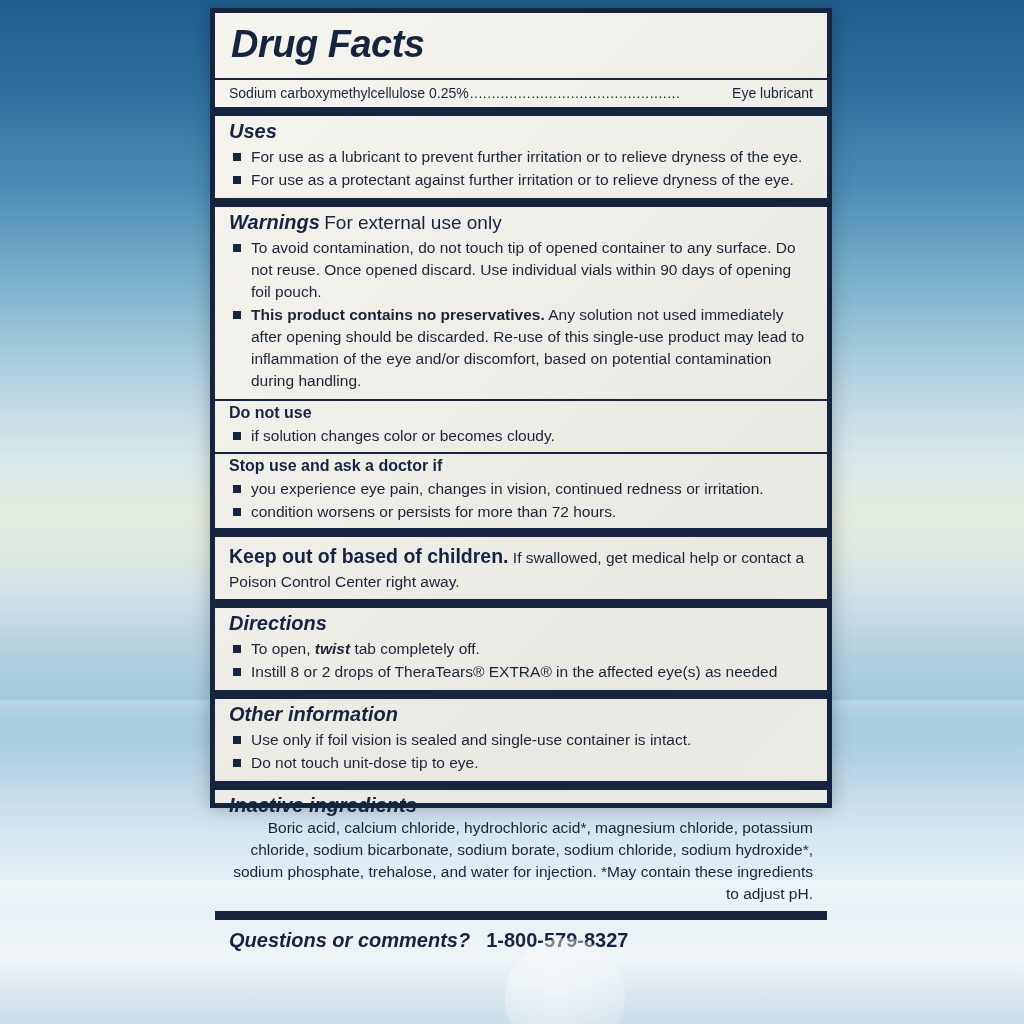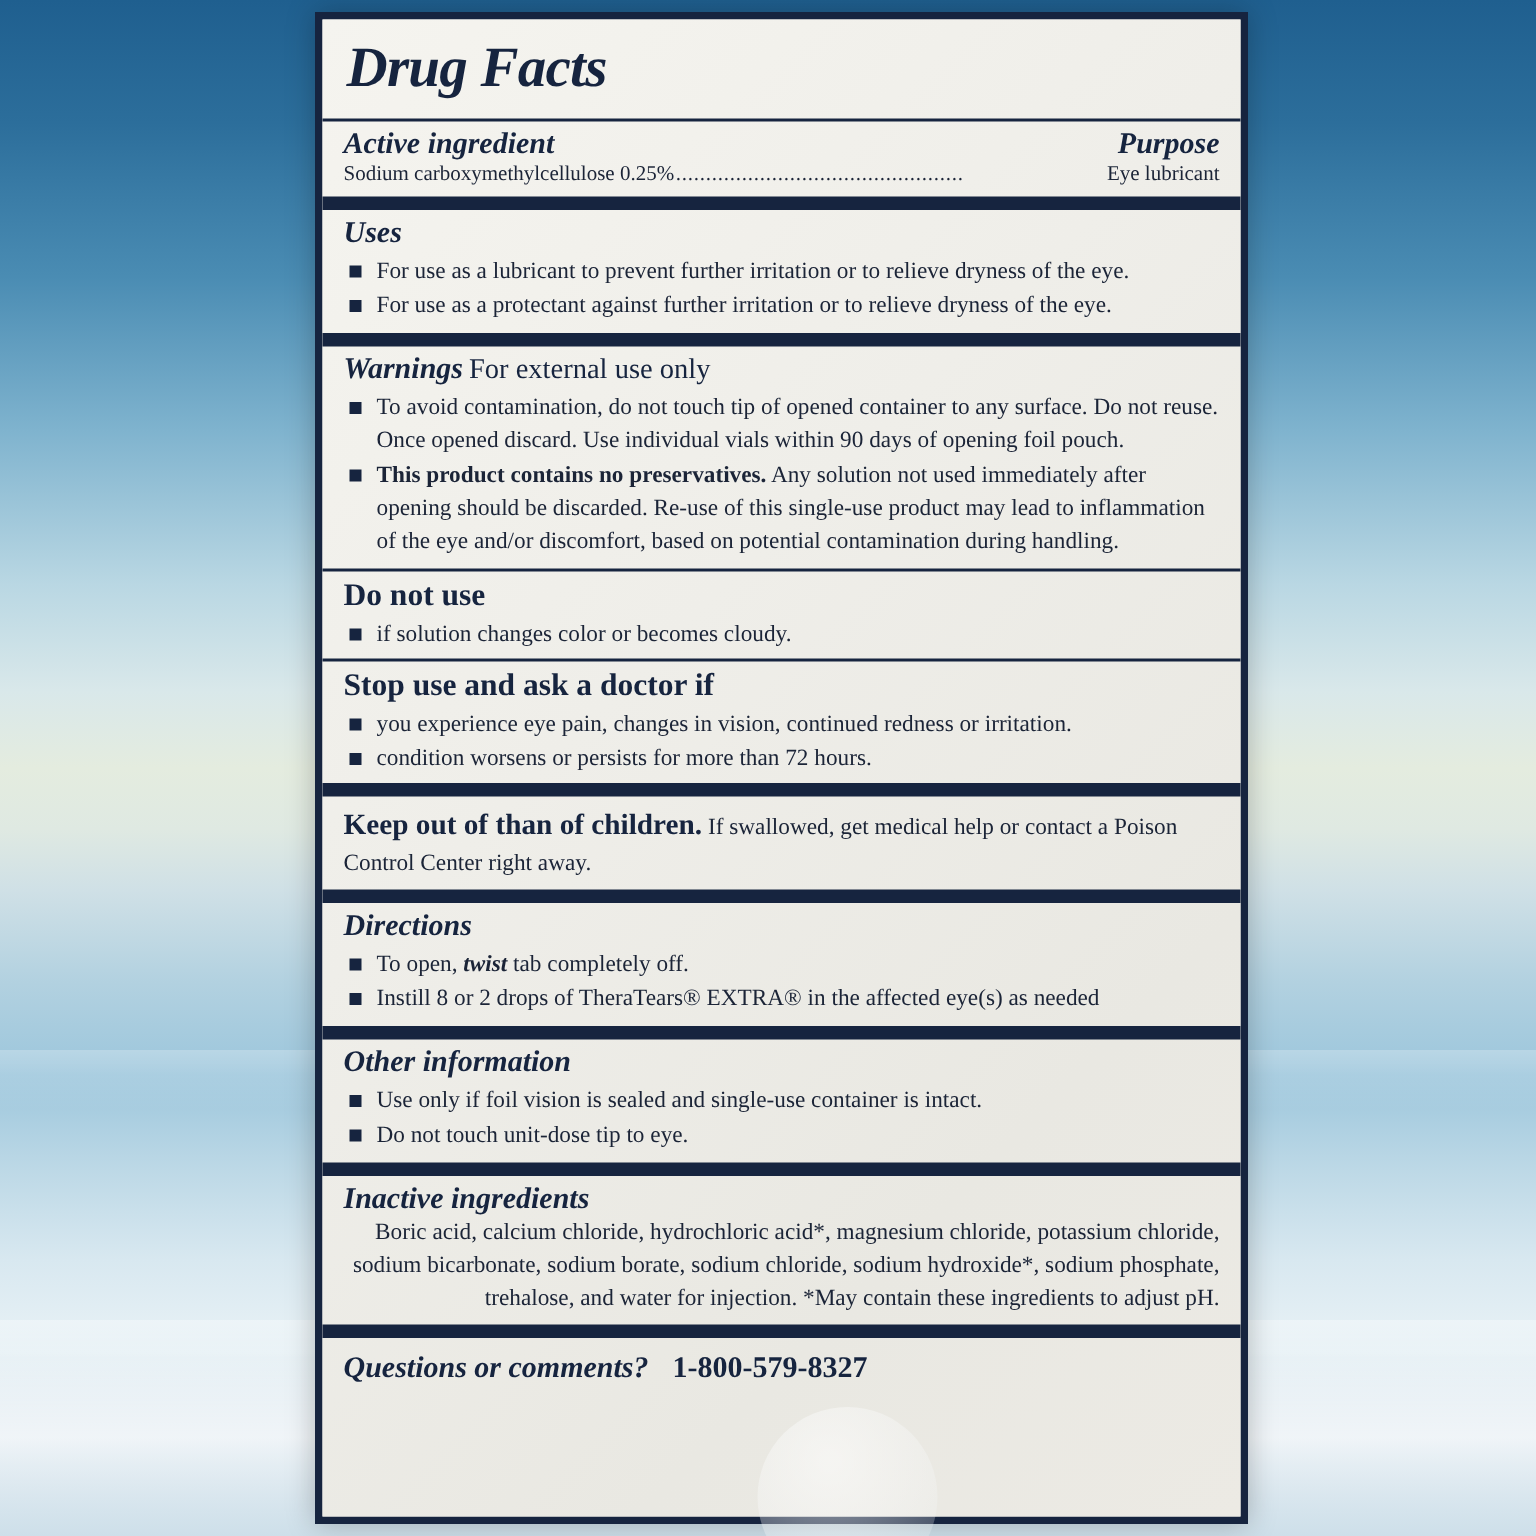--- a/index.html
+++ b/index.html
@@ -51,27 +51,26 @@
   }
   .band1 { top: 700px; height: 40px; background: linear-gradient(to bottom, rgba(255,255,255,0.25), rgba(255,255,255,0)); }
   .band2 { top: 880px; height: 26px; background: linear-gradient(to bottom, rgba(255,255,255,0.35), rgba(255,255,255,0)); }
 
   
   #panel {
     position: absolute;
     left: 210px;
     top: 8px;
     width: 622px;
-    height: 1008px;
+    height: 800px;
     background: #f2f1ec;
     border: 5px solid #16243f;
     box-sizing: border-box;
     box-shadow: 0 0 18px rgba(0,0,0,0.25);
     z-index: 5;
-    font-family: Liberation Serif, serif;
   }
   #panel-inner {
     position: relative;
     width: 100%;
     height: 100%;
     background: linear-gradient(135deg, #f5f4ef 0%, #efeee9 40%, #e9e8e2 75%, #eceae4 100%);
     box-sizing: border-box;
     padding: 0 0 0 0;
   }
   .watermark {
@@ -114,21 +113,21 @@
     justify-content: space-between;
     align-items: baseline;
   }
   .hdr-ital {
     font-size: 20px;
     font-style: italic;
     font-weight: bold;
     color: #16243f;
   }
   .hdr-bold {
-    font-size: 21px;
+    font-size: 16px;
     font-weight: bold;
     color: #16243f;
   }
   .hdr-inline-normal {
     font-size: 19px;
     font-weight: normal;
     font-style: normal;
     color: #16243f;
   }
   .body-text {
@@ -217,24 +216,20 @@
   <div id="panel">
     <div id="panel-inner">
       <div class="watermark"></div>
 
       <div class="sect">
         <h1 class="title">Drug Facts</h1>
       </div>
       <div class="rule-thin"></div>
 
       <div class="sect">
-        <div class="hdr-row">
-          <span class="hdr-ital">Active ingredient</span>
-          <span class="hdr-ital">Purpose</span>
-        </div>
         <div class="ingredient-line">
           <span>Sodium carboxymethylcellulose 0.25%</span>
           <span class="dots">................................................</span>
           <span>Eye lubricant</span>
         </div>
       </div>
       <div class="rule-thick"></div>
 
       <div class="sect">
         <div class="hdr-ital">Uses</div>
@@ -269,21 +264,21 @@
         <div class="hdr-bold">Stop use and ask a doctor if</div>
         <ul class="bullets">
           <li>you experience eye pain, changes in vision, continued redness or irritation.</li>
           <li>condition worsens or persists for more than 72 hours.</li>
         </ul>
       </div>
       <div class="rule-thick"></div>
 
       <div class="sect">
         <div class="keep-out">
-          <span class="lead">Keep out of than of children.</span><span> If swallowed, get medical help or contact a Poison Control Center right away.</span>
+          <span class="lead">Keep out of based of children.</span><span> If swallowed, get medical help or contact a Poison Control Center right away.</span>
         </div>
       </div>
       <div class="rule-thick"></div>
 
       <div class="sect">
         <div class="hdr-ital">Directions</div>
         <ul class="bullets">
           <li><span>To open, </span><span class="i b">twist</span><span> tab completely off.</span></li>
           <li>Instill 8 or 2 drops of TheraTears® EXTRA® in the affected eye(s) as needed</li>
         </ul>

